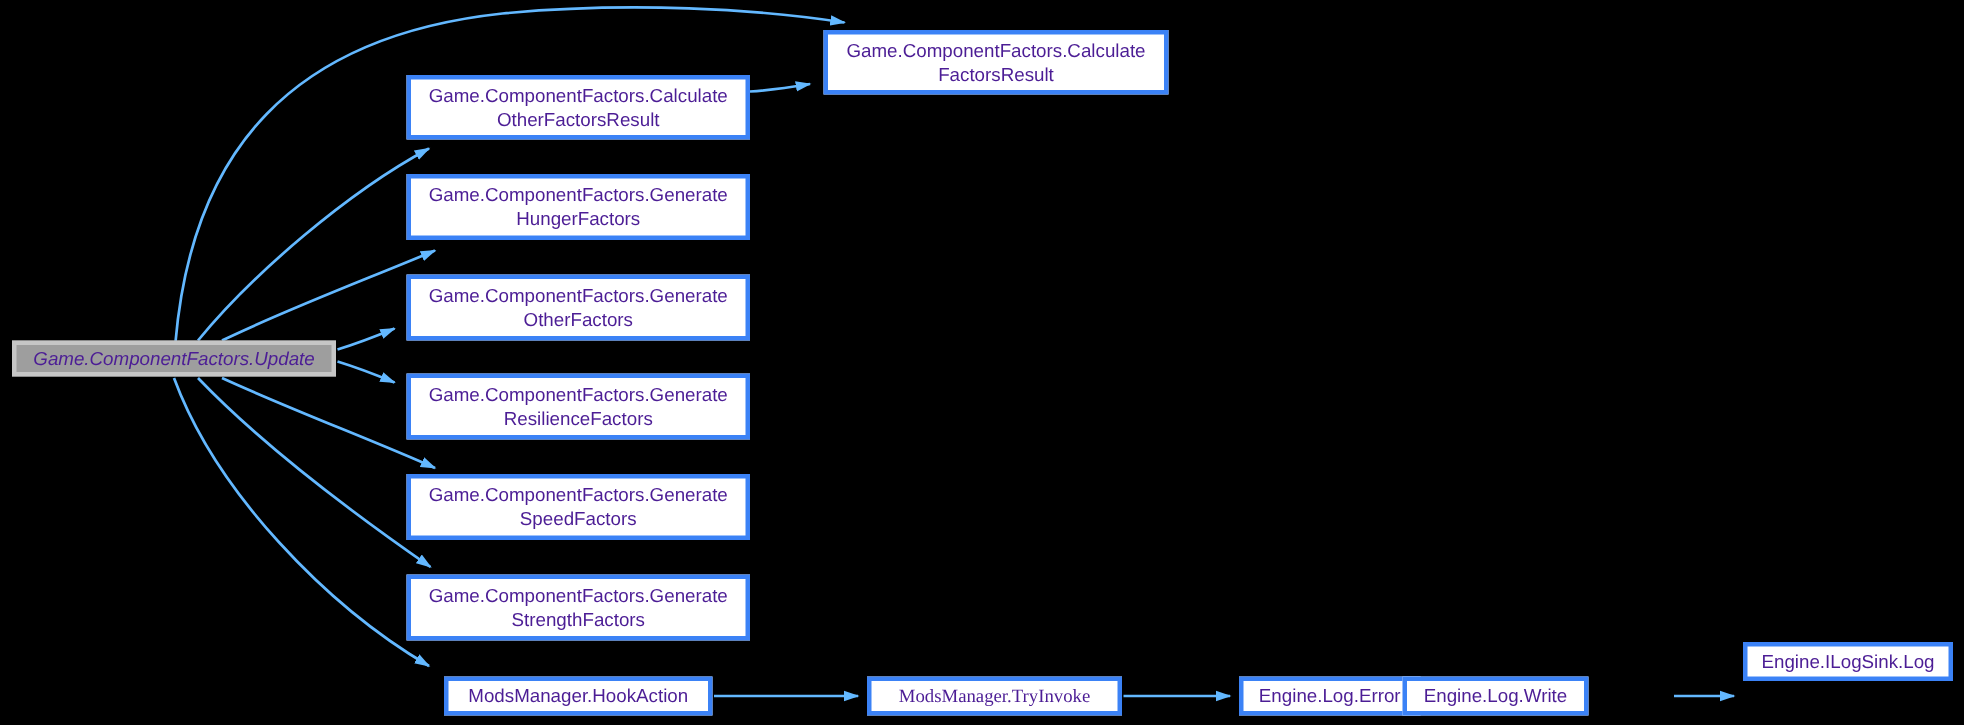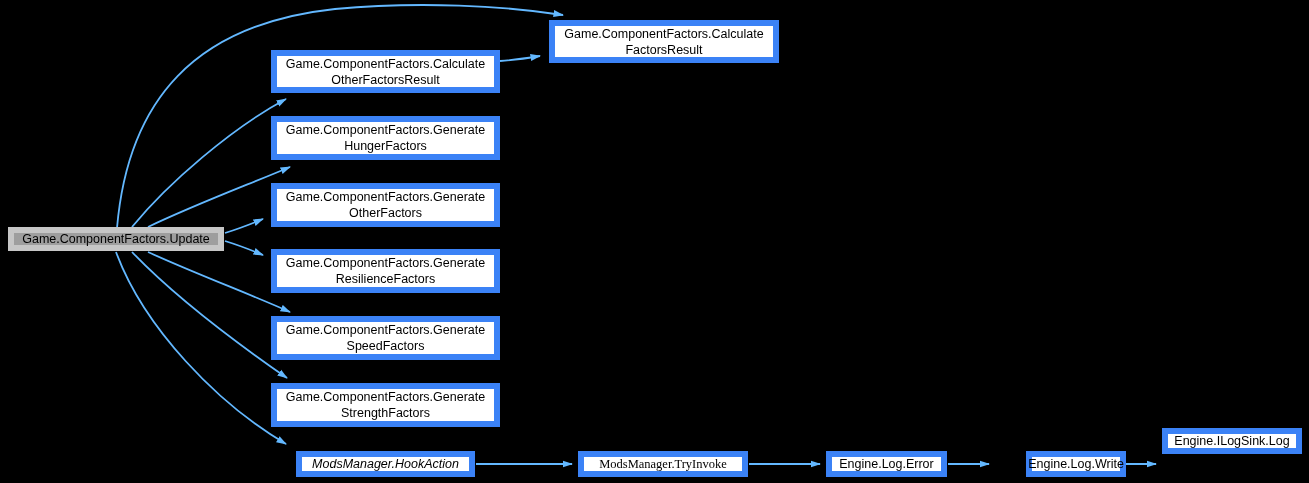--- a/index.html
+++ b/index.html
@@ -10,22 +10,22 @@
     overflow:hidden;
     font-family:"Liberation Sans", sans-serif;
   }
   .edges{position:absolute;left:0;top:0;width:1309px;height:483px;}
   .node{
     position:absolute;
     box-sizing:border-box;
     display:flex;align-items:center;justify-content:center;
     text-align:center;
     background:#ffffff;
-    border:6px solid #3b82f6;
-    color:#000000;
+    border:3px solid #3b82f6;
+    color:#4c1d95;
     font-size:12.5px;
     line-height:16px;
     white-space:pre-line;
     cursor:pointer;
   }
   .node.highlight{
     background:#9e9e9e;
     border-color:#c6c6c6;
     cursor:default;
   }
@@ -50,34 +50,34 @@
         <path d="M132,252 C176,298 238,344 287,378" fill="none" stroke="#63b8ff" stroke-width="1.8" marker-end="url(#ah)"></path>
         <path d="M116,252 C144,328 218,404 286,444" fill="none" stroke="#63b8ff" stroke-width="1.8" marker-end="url(#ah)"></path>
         <path d="M500,61 C516,60 528,58 540,56" fill="none" stroke="#63b8ff" stroke-width="1.8" marker-end="url(#ah)"></path>
         <path d="M476,464 H572" fill="none" stroke="#63b8ff" stroke-width="1.8" marker-end="url(#ah)"></path>
         <path d="M749,464 H820" fill="none" stroke="#63b8ff" stroke-width="1.8" marker-end="url(#ah)"></path>
         <path d="M948,464 H989" fill="none" stroke="#63b8ff" stroke-width="1.8" marker-end="url(#ah)"></path>
         <path d="M1116,464 H1156" fill="none" stroke="#63b8ff" stroke-width="1.8" marker-end="url(#ah)"></path>
       </g>
   </svg>
   <div id="node-layer">
-      <div class="node highlight" style="left: 8px; top: 227px; width: 216px; height: 24px;">Game.ComponentFactors.Update</div>
+      <div class="node highlight" style="left: 8px; top: 227px; width: 216px; height: 24px; font-style: italic;">Game.ComponentFactors.Update</div>
       <div class="node" style="left: 549px; top: 20px; width: 230px; height: 43px;">Game.ComponentFactors.Calculate
 FactorsResult</div>
       <div class="node" style="left: 271px; top: 50px; width: 229px; height: 43px;">Game.ComponentFactors.Calculate
 OtherFactorsResult</div>
       <div class="node" style="left: 271px; top: 116px; width: 229px; height: 44px;">Game.ComponentFactors.Generate
 HungerFactors</div>
       <div class="node" style="left: 271px; top: 183px; width: 229px; height: 44px;">Game.ComponentFactors.Generate
 OtherFactors</div>
       <div class="node" style="left: 271px; top: 249px; width: 229px; height: 44px;">Game.ComponentFactors.Generate
 ResilienceFactors</div>
       <div class="node" style="left: 271px; top: 316px; width: 229px; height: 44px;">Game.ComponentFactors.Generate
 SpeedFactors</div>
       <div class="node" style="left: 271px; top: 383px; width: 229px; height: 44px;">Game.ComponentFactors.Generate
 StrengthFactors</div>
-      <div class="node" style="left: 296px; top: 451px; width: 179px; height: 26px; font-style: italic;">ModsManager.HookAction</div>
+      <div class="node" style="left: 296px; top: 451px; width: 179px; height: 26px;">ModsManager.HookAction</div>
       <div class="node" style="left: 578px; top: 451px; width: 170px; height: 26px; font-family: Liberation Serif, serif;">ModsManager.TryInvoke</div>
       <div class="node" style="left: 826px; top: 451px; width: 121px; height: 26px; text-align: center;">Engine.Log.Error</div>
-      <div class="node" style="left: 1026px; top: 451px; width: 100px; height: 26px;">Engine.Log.Write</div>
+      <div class="node" style="left: 935px; top: 451px; width: 124px; height: 26px;">Engine.Log.Write</div>
       <div class="node" style="left: 1162px; top: 428px; width: 140px; height: 26px;">Engine.ILogSink.Log</div>
     </div>
 </div>
 
 </body></html>

